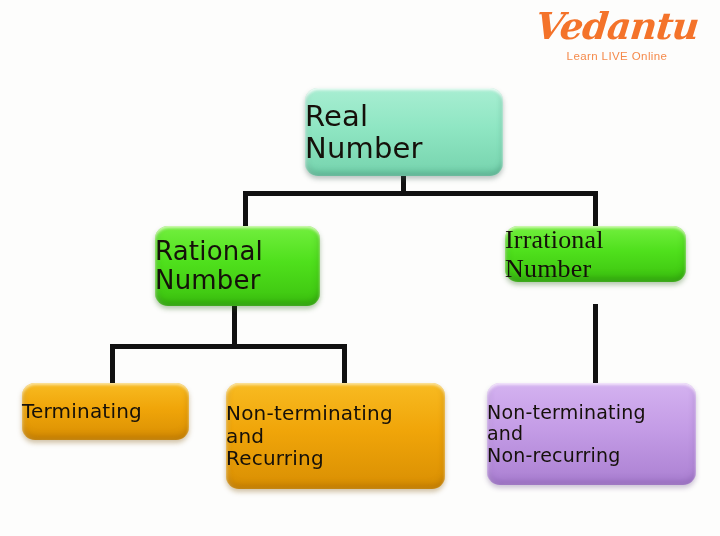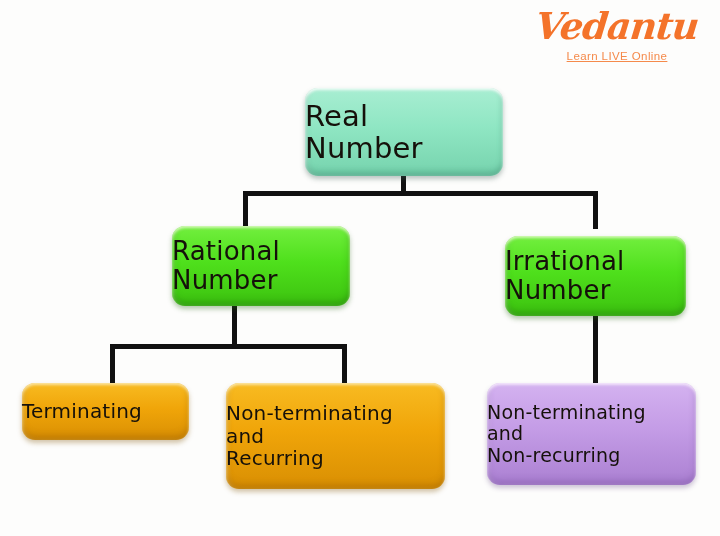--- a/index.html
+++ b/index.html
@@ -35,21 +35,20 @@
     letter-spacing: -1px;
     line-height: 1;
     transform: skewX(-6deg);
   }
   #logo .tagline {
     font-family: "Liberation Sans", sans-serif;
     font-size: 11.5px;
     color: #f58a4b;
     letter-spacing: 0.4px;
     margin-top: 5px;
-    text-decoration: underline;
   }
 
   
   .line {
     position: absolute;
     background: #111111;
   }
   .vline { width: 5px; }
   .hline { height: 5px; }
 
@@ -108,22 +107,22 @@
     background: linear-gradient(180deg, #d4b2f0 0%, #c49ce6 45%, #ab80d2 100%);
     box-shadow:
       inset 0 2px 3px rgba(250,240,255,0.85),
       inset 0 -4px 7px rgba(110,70,150,0.4),
       inset 2px 0 4px rgba(250,240,255,0.3),
       0 3px 5px rgba(100,70,130,0.32);
     font-size: 19px;
   }
 
   #node-real      { left: 305px; top: 88px;  width: 198px; height: 88px; }
-  #node-rational  { left: 155px; top: 226px; width: 178px; height: 80px; margin-left: 17px; }
-  #node-irrational{ left: 505px; top: 236px; width: 181px; height: 80px; }
+  #node-rational  { left: 155px; top: 226px; width: 165px; height: 80px; }
+  #node-irrational{ left: 505px; top: 226px; width: 181px; height: 56px; font-family: Liberation Serif, serif; }
   #node-terminating     { left: 22px;  top: 383px; width: 167px; height: 57px; }
   #node-nonterm-rec     { left: 226px; top: 383px; width: 219px; height: 106px; }
   #node-nonterm-nonrec  { left: 487px; top: 383px; width: 209px; height: 102px; }
 </style>
 </head>
 <body>
 
 <div id="canvas">
 
   <div id="logo">

